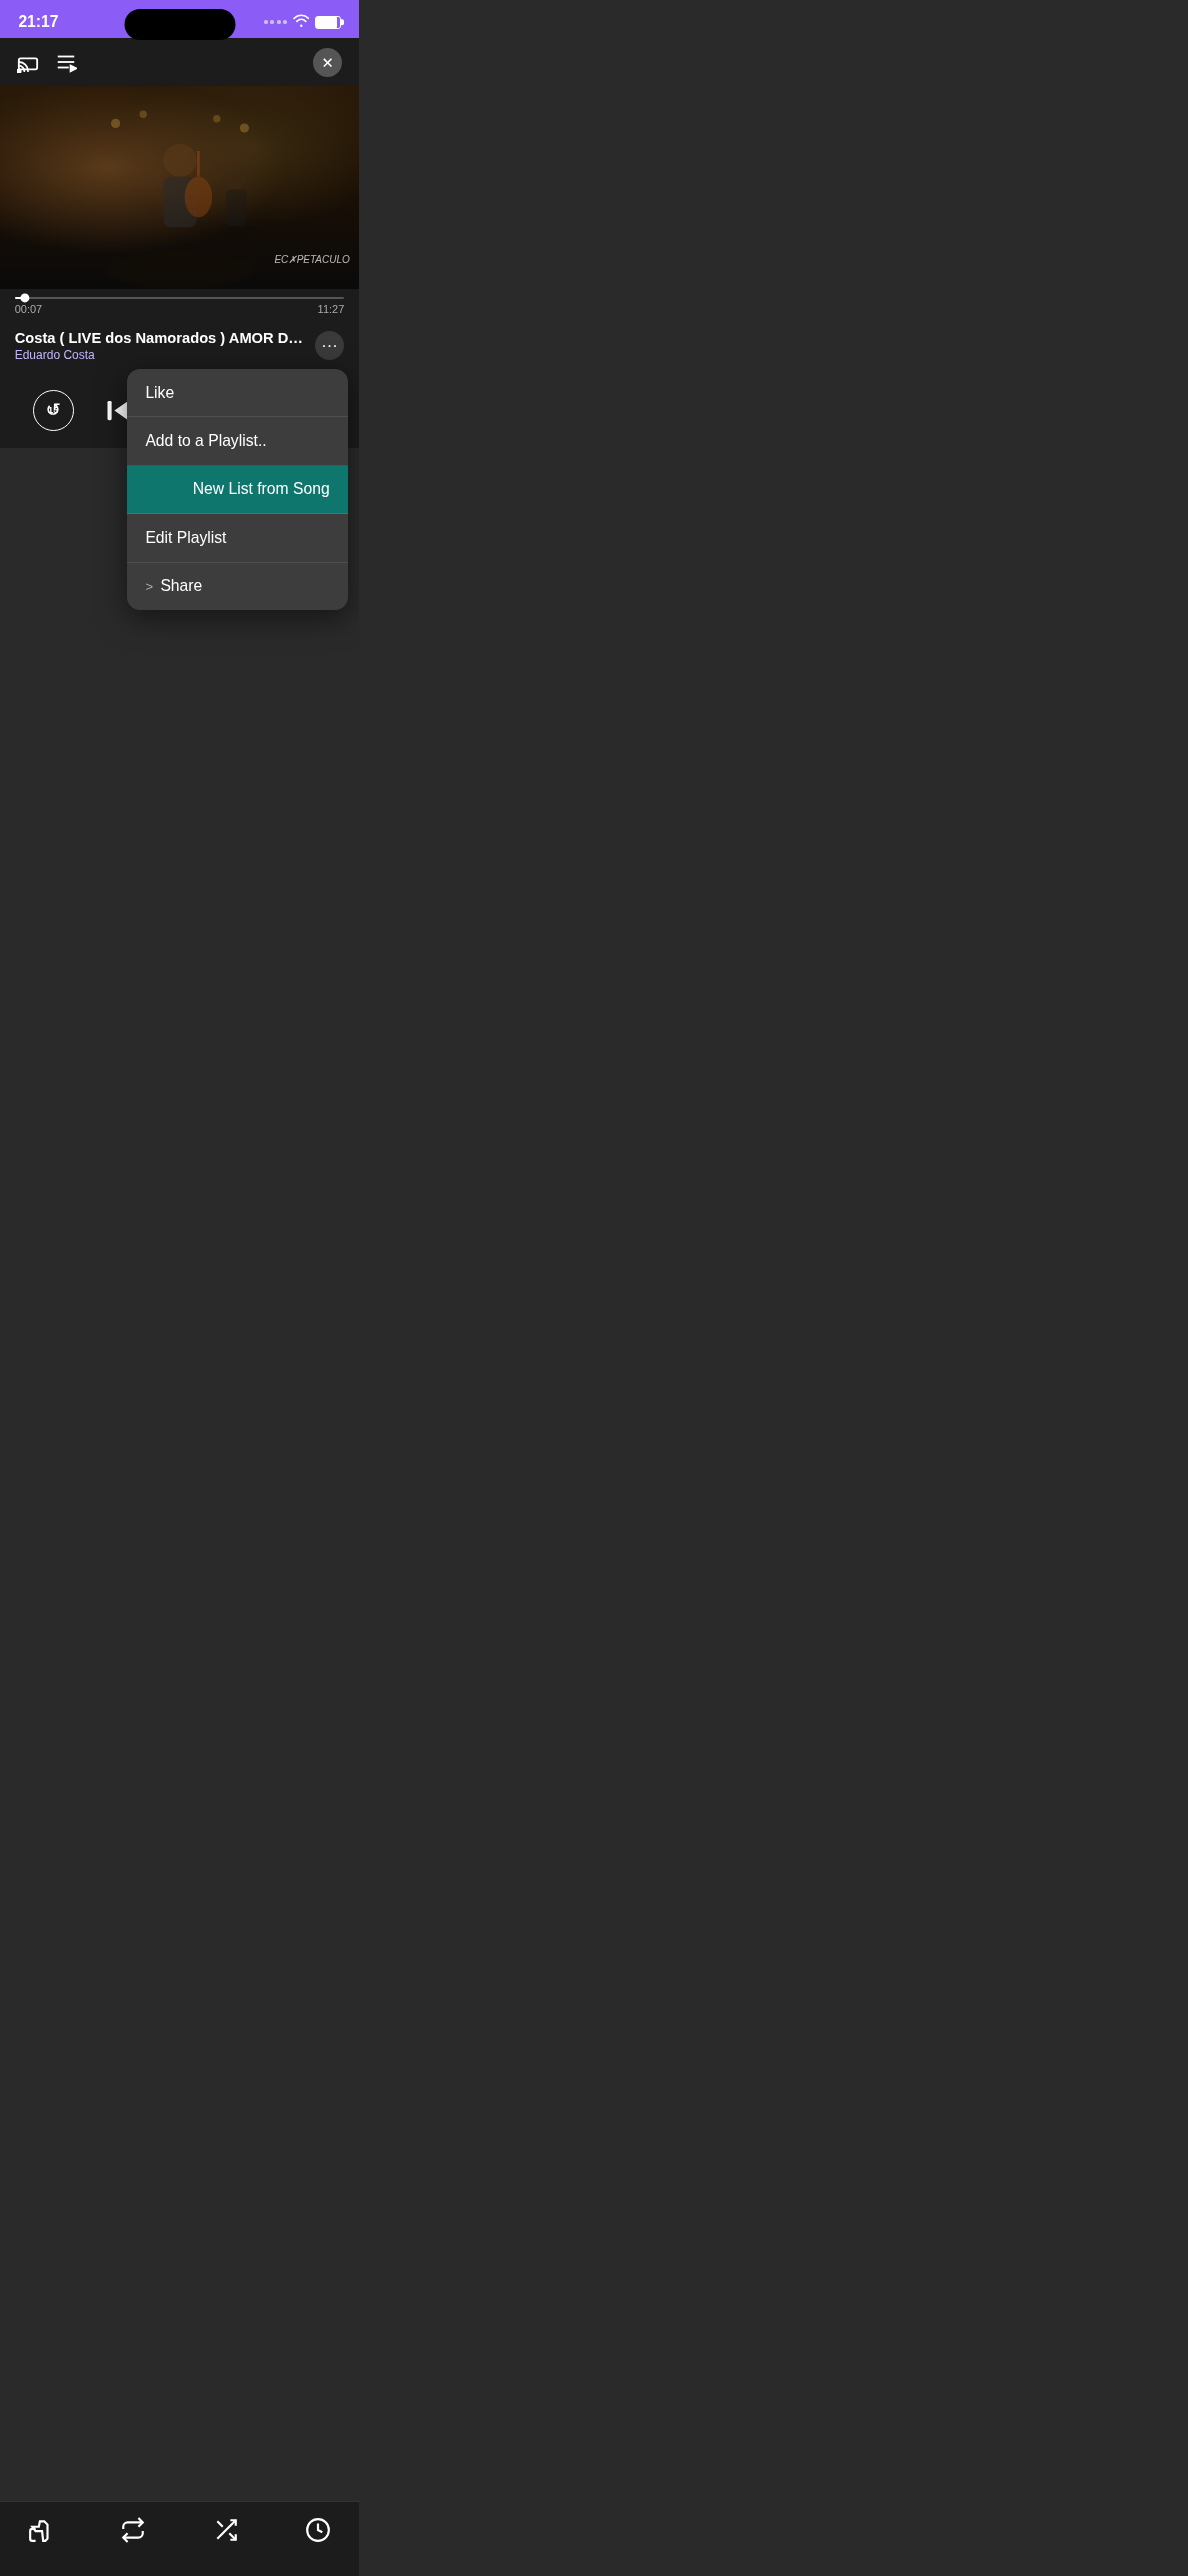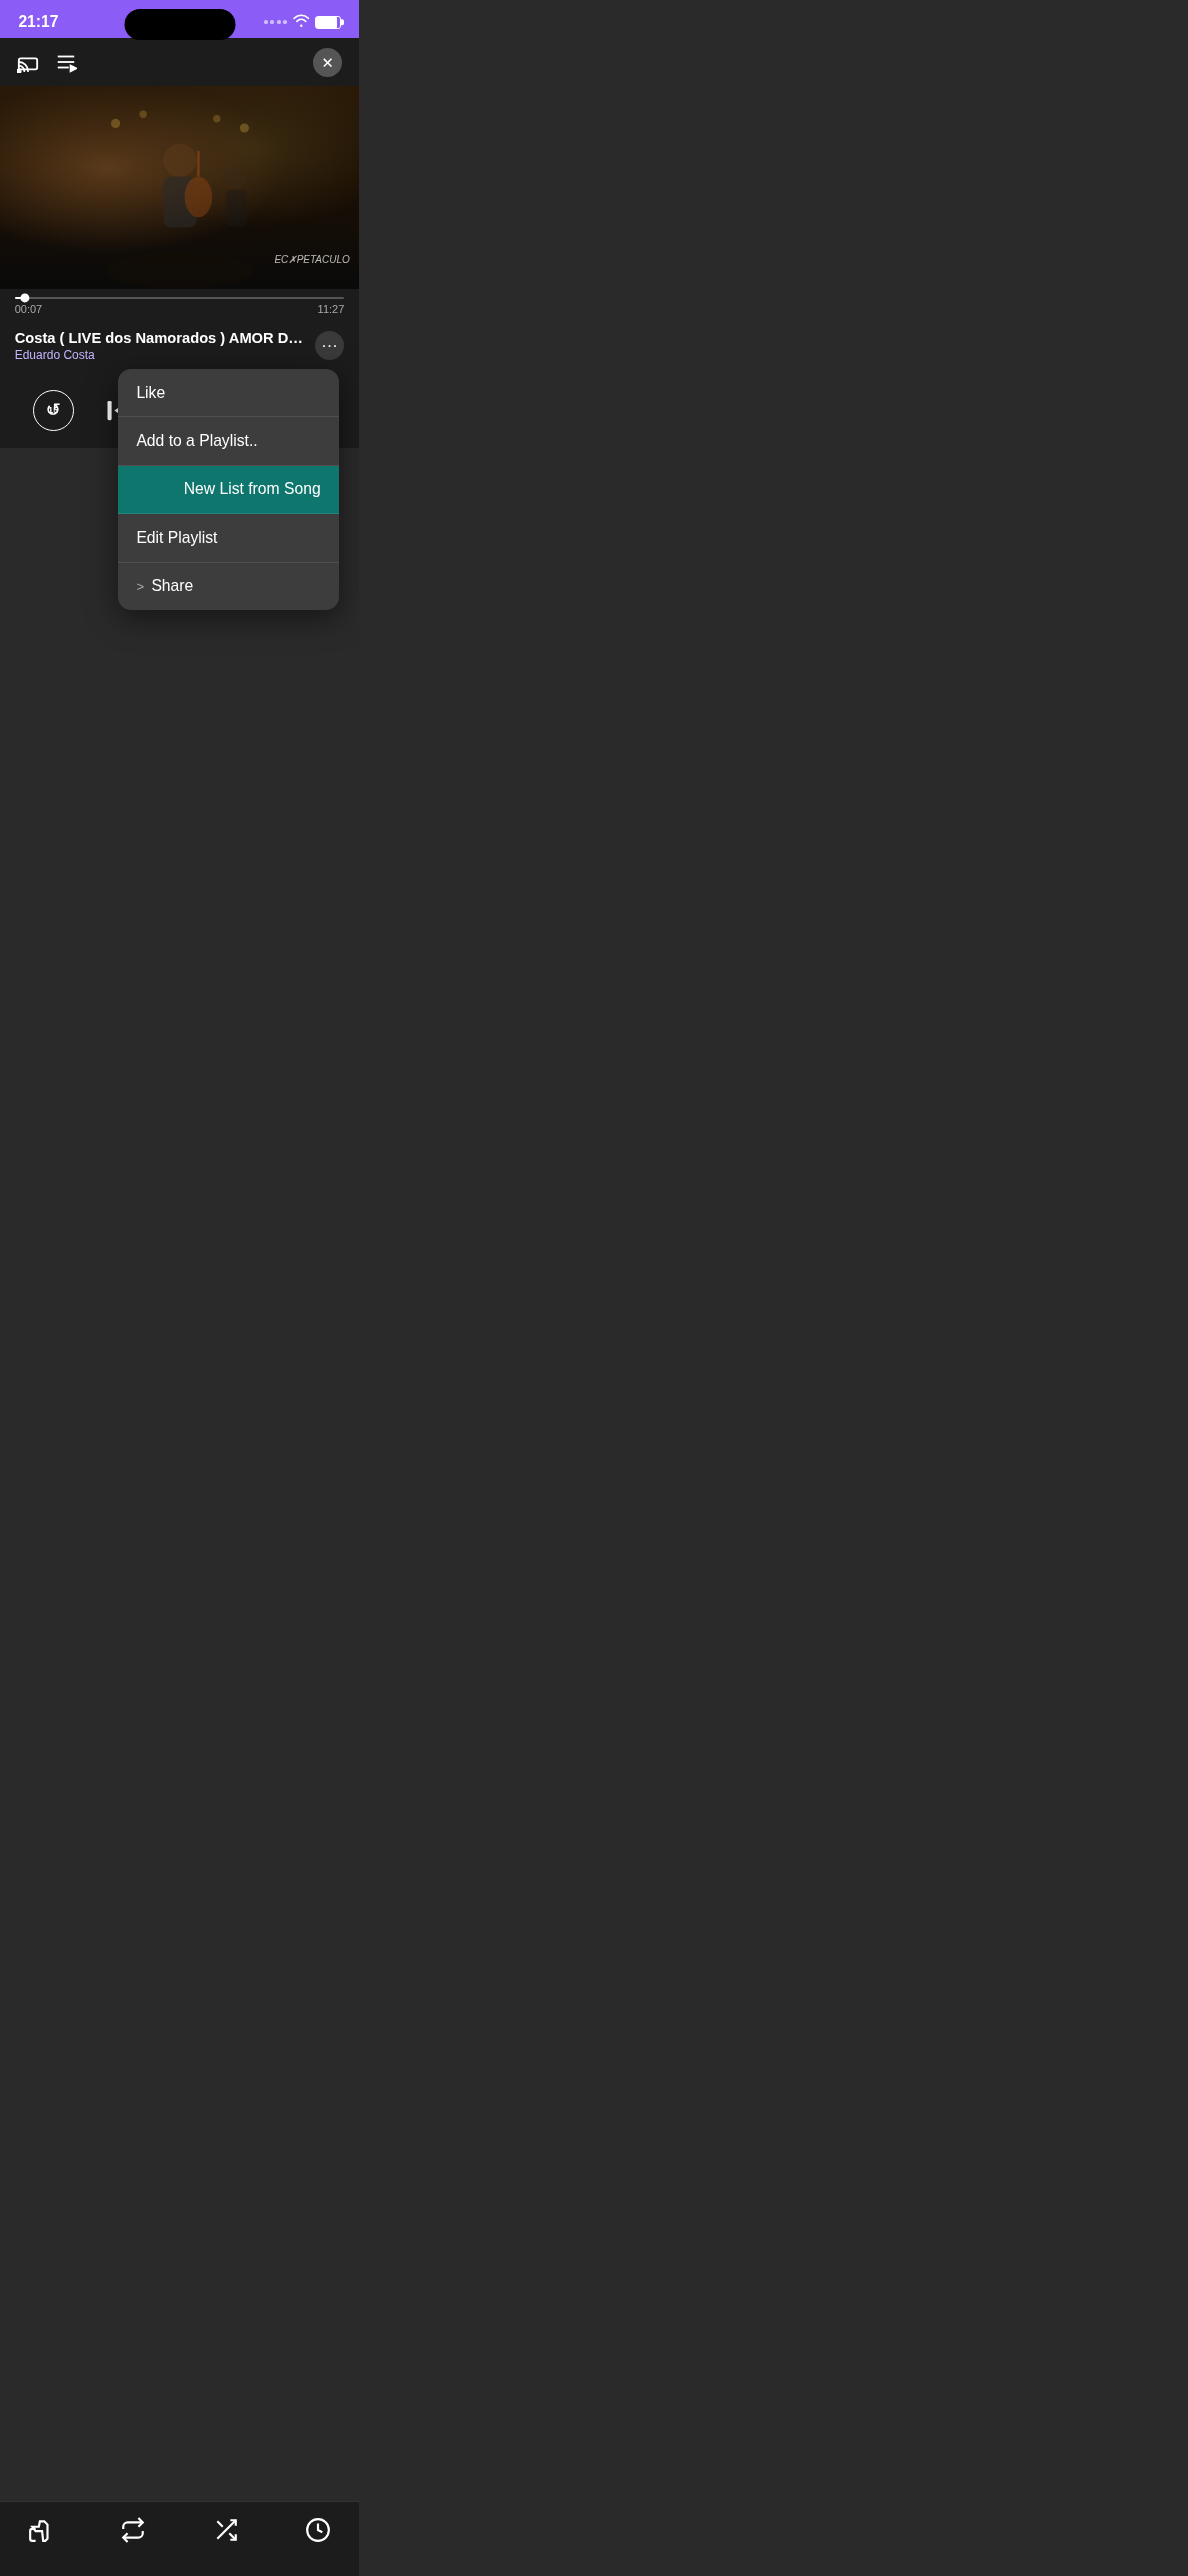--- a/index.html
+++ b/index.html
@@ -213,21 +213,21 @@
       border: none;
       color: #fff;
       font-size: 16.6px;
       flex-shrink: 0;
     }
 
     
     .context-menu {
       position: absolute;
       top: 369px;
-      right: 20px;
+      right: 11px;
       width: 221px;
       background: #3d3d3d;
       border-radius: 13px;
       overflow: hidden;
       z-index: 100;
       box-shadow: 0 7.4px 29.5px rgba(0,0,0,0.5);
     }
     .menu-item {
       padding: 14.7px 18.4px;
       font-size: 15.7px;

